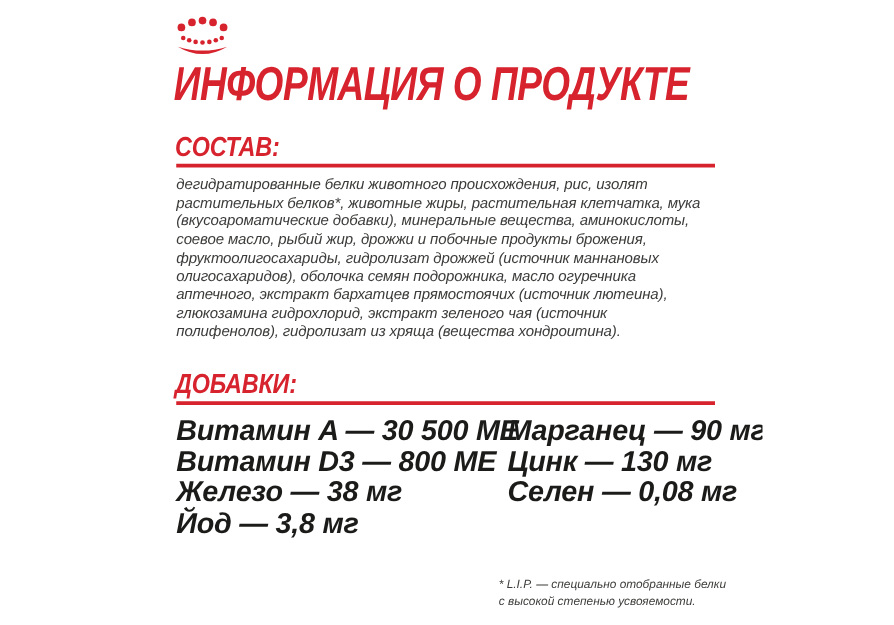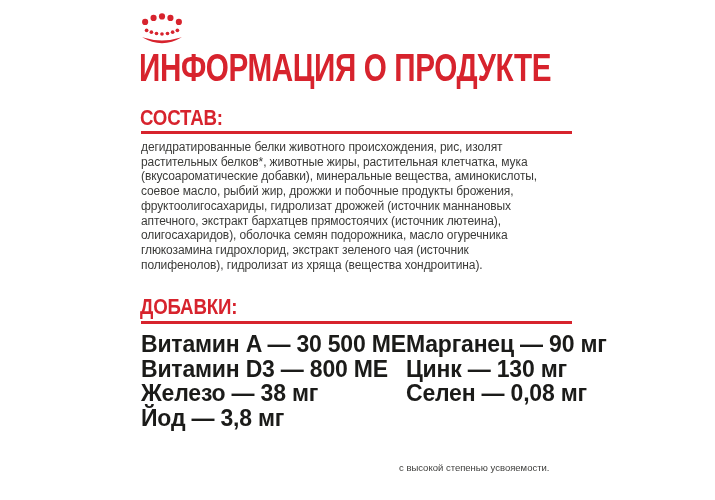--- a/index.html
+++ b/index.html
@@ -7,20 +7,21 @@
     width: 715px; height: 500px;
     background: #ffffff;
     font-family: "Liberation Sans", sans-serif;
     -webkit-font-smoothing: antialiased;
   }
   .page {
     position: relative;
     width: 610px; height: 500px;
     background: #ffffff;
     overflow: hidden;
+    font-style: italic;
   }
   .crown {
     position: absolute;
     left: 140px; top: 11px;
     width: 44px; height: 38px;
   }
   .page-title {
     position: absolute;
     left: 139px; top: 47px;
     margin: 0;
@@ -116,22 +117,22 @@
 
   <h2 class="section-heading heading-composition">СОСТАВ:</h2>
   <div class="rule rule-composition"></div>
 
   <div class="composition-text">
     <div>дегидратированные белки животного происхождения, рис, изолят</div>
     <div>растительных белков*, животные жиры, растительная клетчатка, мука</div>
     <div>(вкусоароматические добавки), минеральные вещества, аминокислоты,</div>
     <div>соевое масло, рыбий жир, дрожжи и побочные продукты брожения,</div>
     <div>фруктоолигосахариды, гидролизат дрожжей (источник маннановых</div>
+    <div>олигосахаридов), оболочка семян подорожника, масло огуречника</div>
     <div>аптечного, экстракт бархатцев прямостоячих (источник лютеина),</div>
-    <div>олигосахаридов), оболочка семян подорожника, масло огуречника</div>
     <div>глюкозамина гидрохлорид, экстракт зеленого чая (источник</div>
     <div>полифенолов), гидролизат из хряща (вещества хондроитина).</div>
   </div>
 
   <h2 class="section-heading heading-additives">ДОБАВКИ:</h2>
   <div class="rule rule-additives"></div>
 
   <ul class="additives-col additives-left">
     <li>Витамин A — 30 500 МЕ</li>
     <li>Витамин D3 — 800 МЕ</li>
@@ -139,16 +140,17 @@
     <li>Йод — 3,8 мг</li>
   </ul>
 
   <ul class="additives-col additives-right">
     <li>Марганец — 90 мг</li>
     <li>Цинк — 130 мг</li>
     <li>Селен — 0,08 мг</li>
   </ul>
 
   <div class="footnote">
+    <div>* L.I.P. — специально отобранные белки</div>
     <div>с высокой степенью усвояемости.</div>
   </div>
 
 </div>
 
 </body></html>

